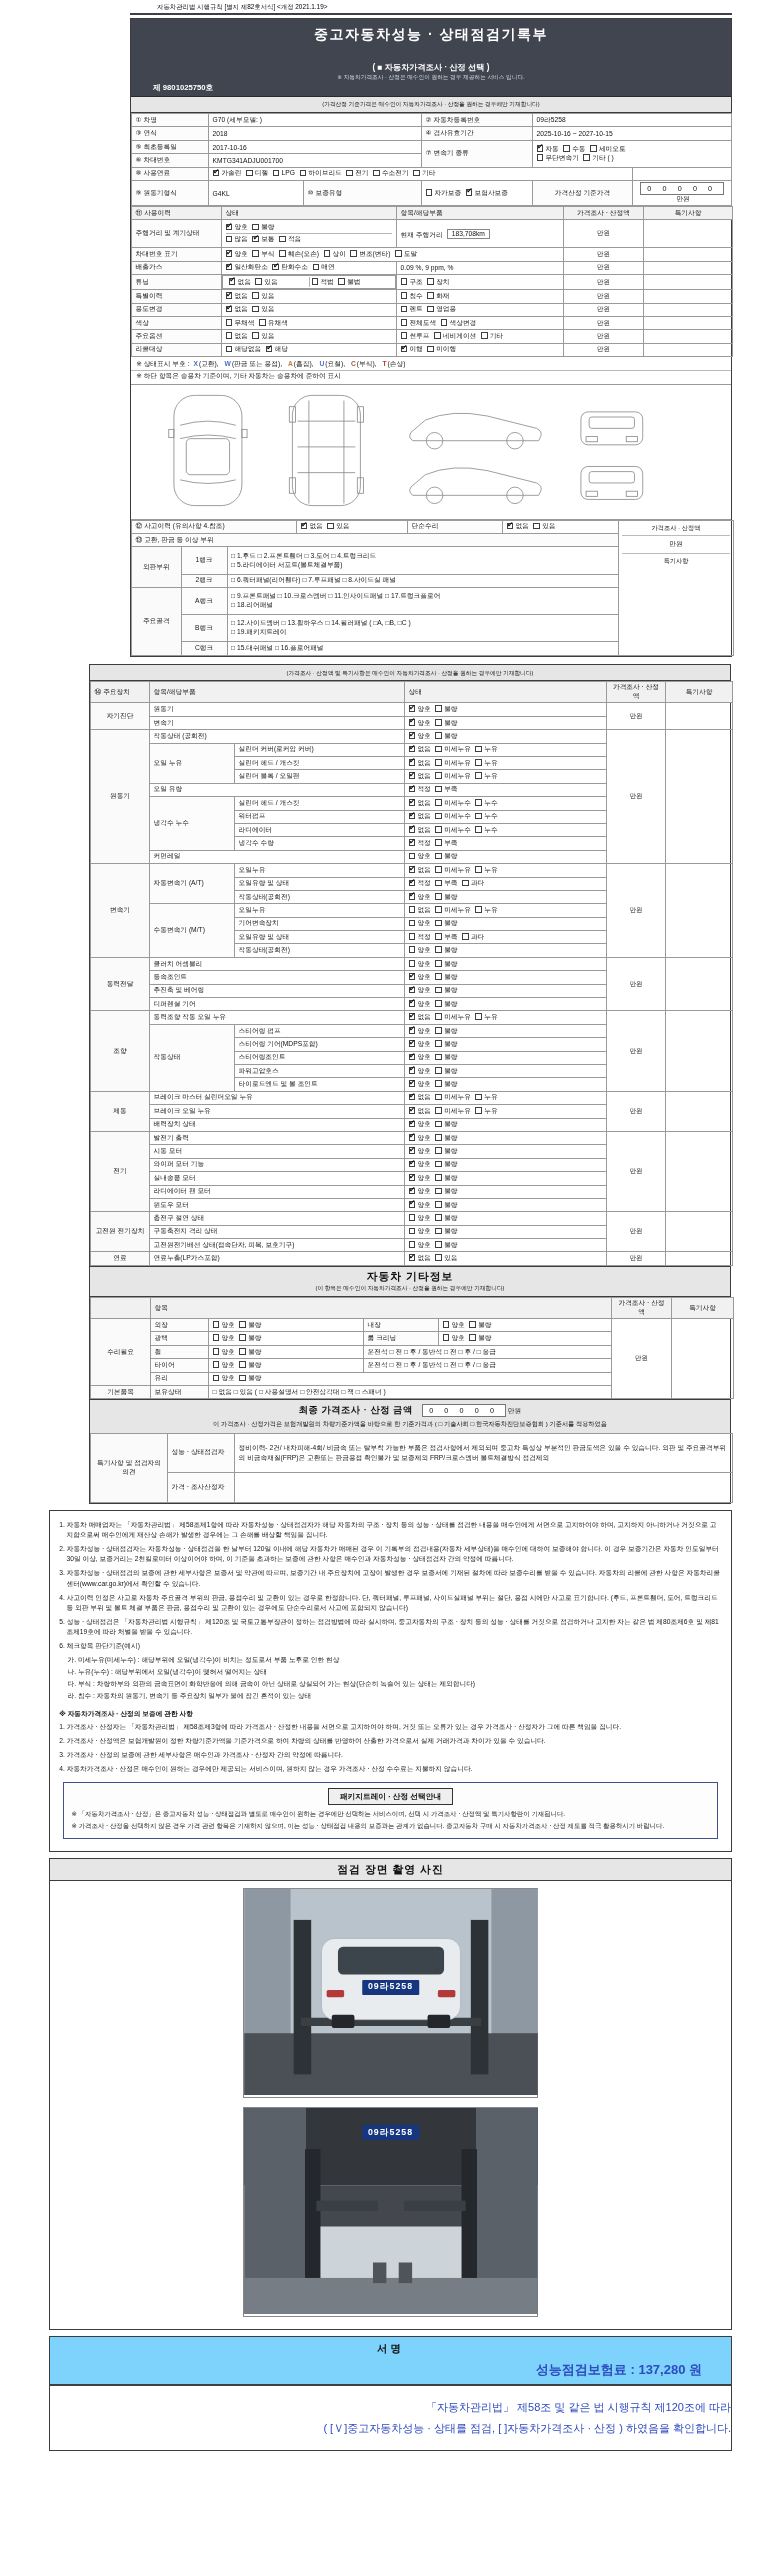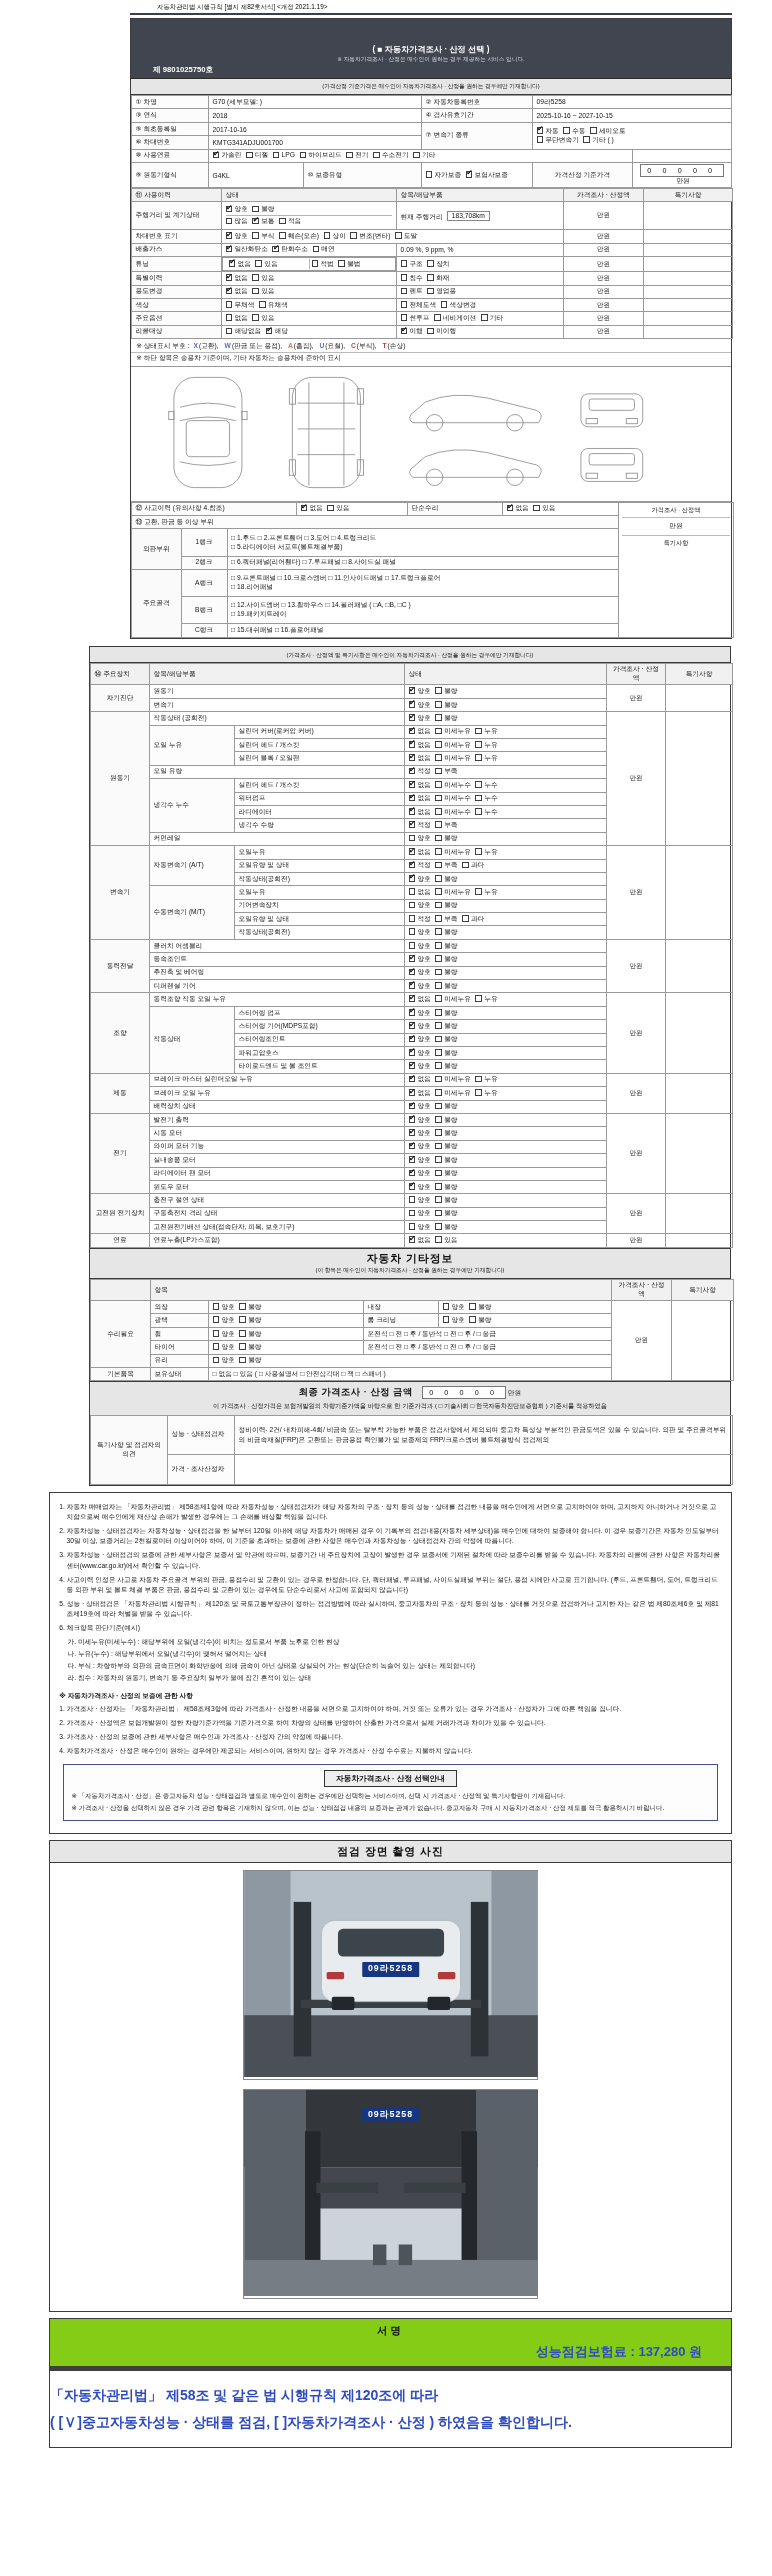--- a/index.html
+++ b/index.html
@@ -54,38 +54,39 @@
 .noti-item{margin:3.6px 0;text-indent:-7.2px;padding-left:7.2px}
 .noti-sub{margin:1.5px 0 1.5px 8.2px}
 .noti-head{font-weight:bold;margin:7.2px 0 2.1px}
 .selbox{border:1px solid #44508e;margin:7.2px 4.1px 6.2px;padding:5.2px 7.2px;background:#fdfdfd}
 .selbox .bt{text-align:center;margin-bottom:4.1px}
 .selbox .bt span{display:inline-block;border:1px solid #333;padding:1.5px 11.3px;font-size:7.7px;font-weight:bold;background:#efefef}
 .selbox .ln{font-size:6.4px;line-height:1.5;margin:2.1px 0}
 .photo-body{padding:7.2px 0 10.3px;text-align:center}
 .photo-frame{position:relative;display:block;margin:0 auto 9.3px;width:295px;border:0.5px solid #888}
 .plate-badge{position:absolute;left:50%;transform:translateX(-50%);background:#16367f;color:#fff;font-weight:bold;font-size:8.8px;padding:1.5px 6.2px;border-radius:1px;letter-spacing:1px}
-.signband{background:#84cc16;border-bottom:5px solid #404040;padding:5.2px 0 4.1px}
+.signband{background:#7dd3fc;border-bottom:2px solid #404040;padding:5.2px 0 4.1px}
 .signband .t{text-align:center;font-size:10.3px;font-weight:bold;letter-spacing:3.1px}
 .signband .fee{text-align:right;margin:5.2px 29px 1px;font-size:13px;font-weight:bold;color:#2e4bbf}
-.sign-body{padding:11.3px 0;text-align:left;color:#2e4bbf;font-weight:bold;font-size:14px;line-height:1.9}
+.sign-body{padding:11.3px 0;text-align:right;color:#2e4bbf;font-weight:normal;font-size:11px;line-height:1.9}
 .gap14{height:7.2px}.gap12{height:6.2px}.gap10{height:5.2px}
 .grp{background:#fafafa;text-align:center}
 </style>
 </head>
 <body>
 
 <div class="page">
 
   <div class="reg-note">자동차관리법 시행규칙 [별지 제82호서식] &lt;개정 2021.1.19&gt;</div>
   <div class="band-top"></div>
 
   <div class="sec w-top">
 
     <div class="masthead">
+      <h1>중고자동차성능 · 상태점검기록부</h1>
       <div class="sub">( ■ 자동차가격조사 · 산정 선택 )</div>
       <div class="subnote">※ 자동차가격조사 · 산정은 매수인이 원하는 경우 제공하는 서비스 입니다.</div>
       <div class="docno">제 9801025750호</div>
     </div>
 
     <div class="sec-title">
       <div class="n">(가격산정 기준가격은 매수인이 자동차가격조사 · 산정을 원하는 경우에만 기재합니다)</div>
     </div>
     <table>
       <colgroup>
@@ -676,21 +677,21 @@
           <div class="noti-sub">라. 침수 : 자동차의 원동기, 변속기 등 주요장치 일부가 물에 잠긴 흔적이 있는 상태</div>
         </div>
       <div class="noti-head">※ 자동차가격조사 · 산정의 보증에 관한 사항</div>
       <div>
           <div class="noti-item">1. 가격조사 · 산정자는 「자동차관리법」 제58조제3항에 따라 가격조사 · 산정한 내용을 서면으로 고지하여야 하며, 거짓 또는 오류가 있는 경우 가격조사 · 산정자가 그에 따른 책임을 집니다.</div>
           <div class="noti-item">2. 가격조사 · 산정액은 보험개발원이 정한 차량기준가액을 기준가격으로 하여 차량의 상태를 반영하여 산출한 가격으로서 실제 거래가격과 차이가 있을 수 있습니다.</div>
           <div class="noti-item">3. 가격조사 · 산정의 보증에 관한 세부사항은 매수인과 가격조사 · 산정자 간의 약정에 따릅니다.</div>
           <div class="noti-item">4. 자동차가격조사 · 산정은 매수인이 원하는 경우에만 제공되는 서비스이며, 원하지 않는 경우 가격조사 · 산정 수수료는 지불하지 않습니다.</div>
         </div>
       <div class="selbox">
-        <div class="bt"><span>자동차가격조사 · 산정 선택안내</span></div>
+        <div class="bt"><span>패키지트레이 · 산정 선택안내</span></div>
         <div>
             <div class="ln">※ 「자동차가격조사 · 산정」은 중고자동차 성능 · 상태점검과 별도로 매수인이 원하는 경우에만 선택하는 서비스이며, 선택 시 가격조사 · 산정액 및 특기사항란이 기재됩니다.</div>
             <div class="ln">※ 가격조사 · 산정을 선택하지 않은 경우 가격 관련 항목은 기재하지 않으며, 이는 성능 · 상태점검 내용의 보증과는 관계가 없습니다. 중고자동차 구매 시 자동차가격조사 · 산정 제도를 적극 활용하시기 바랍니다.</div>
           </div>
       </div>
     </div>
   </div>
 
   <div class="gap12"></div>
 

